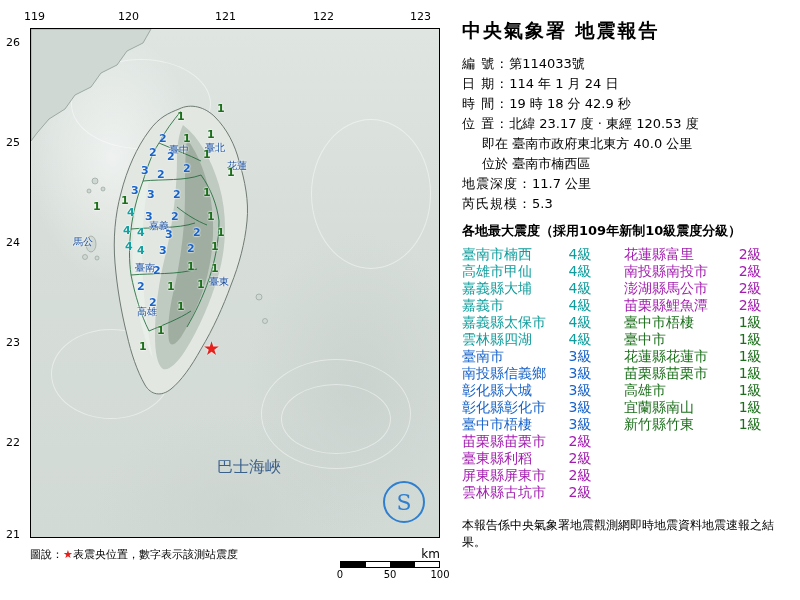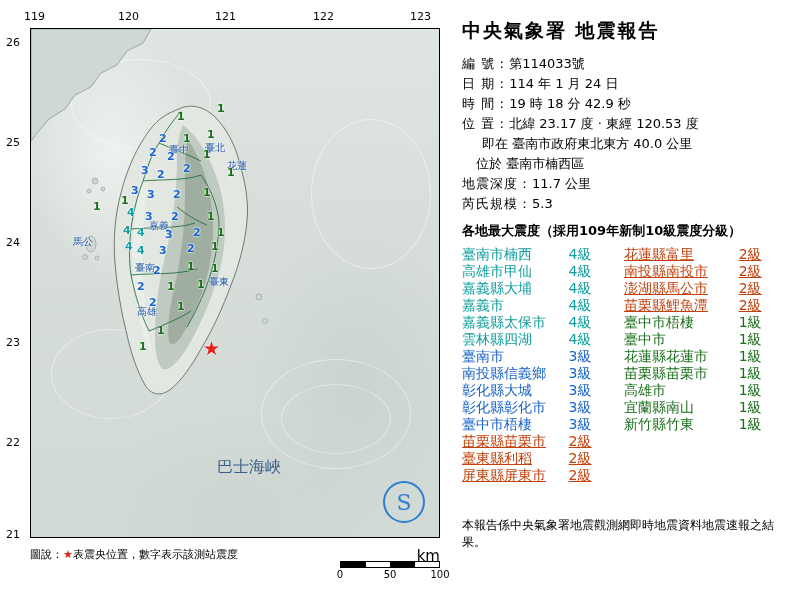--- a/index.html
+++ b/index.html
@@ -113,21 +113,21 @@
   }
   #legend-text {
     position:absolute; left:0; top:2px;
     font-size: 11px; color:#000;
     font-family: "DejaVu Sans", "Liberation Sans", sans-serif;
   }
   #legend-text .star { color:#e8201b; }
   #scalebar {
     position:absolute; left: 310px; top: 16px; width: 100px;
   }
-  #scalebar .km { position:absolute; right:0; top:-14px; font-size:15px; }
+  #scalebar .km { position:absolute; right:0; top:-14px; font-size:12px; }
   #scalebar .bar { position:relative; height:7px; width:100px; border:1px solid #000; display:flex; }
   #scalebar .bar i { flex:1; border-right:1px solid #000; }
   #scalebar .bar i:last-child { border-right:none; }
   #scalebar .bar i.dark { background:#000; }
   #scalebar .nums { position:relative; height:12px; margin-top:1px; }
   #scalebar .nums span { position:absolute; font-size:10px; transform:translateX(-50%); top:0; }
 
   
   #report {
     position:absolute;
@@ -169,21 +169,21 @@
     padding: 0;
     white-space: nowrap;
     vertical-align: top;
   }
   td.place { width: 104px; }
   td.level { width: 54px; }
   td.place2 { width: 112px; padding-left: 4px; }
   td.level2 { width: 52px; }
   .lv4 { color:#0f9c9c; }
   .lv3 { color:#1763c9; }
-  .lv2 { color:#c2410c;text-decoration:underline; }
+  .lv2 { color:#a21caf; }
   .lv1 { color:#1b6f1b; }
   #footnote {
     position:absolute;
     left: 10px; bottom: 10px;
     width: 330px;
     font-size: 12px;
     line-height: 17px;
     color:#000;
   }
 </style>
@@ -362,21 +362,21 @@
     </div>
     <div class="meta">
       <span class="lbl">時 間：</span><span>19 時 18 分 42.9 秒</span>
     </div>
     <div class="meta">
       <span class="lbl">位 置：</span><span>北緯 23.17 度 ‧ 東經 120.53 度</span>
     </div>
     <div class="meta" style="margin-left:22px;">
       <span>即在 臺南市政府東北東方 40.0 公里</span>
     </div>
-    <div class="meta" style="margin-left:16px;">
+    <div class="meta" style="margin-left:22px;">
       <span>位於 臺南市楠西區</span>
     </div>
     <div class="meta">
       <span class="lbl">地震深度：</span><span>11.7 公里</span>
     </div>
     <div class="meta">
       <span class="lbl">芮氏規模：</span><span>5.3</span>
     </div>
 
     <div id="subhead">各地最大震度（採用109年新制10級震度分級）</div>
@@ -460,18 +460,24 @@
             <td class="level lv2">2級</td>
             <td class="place2"></td>
             <td class="level2"></td>
           </tr>
           <tr>
             <td class="place lv2">屏東縣屏東市</td>
             <td class="level lv2">2級</td>
             <td class="place2"></td>
             <td class="level2"></td>
           </tr>
+          <tr>
+            <td class="place lv2">雲林縣古坑市</td>
+            <td class="level lv2">2級</td>
+            <td class="place2"></td>
+            <td class="level2"></td>
+          </tr>
         </tbody>
     </table>
 
     <div id="footnote">本報告係中央氣象署地震觀測網即時地震資料地震速報之結果。</div>
   </div>
 </div>
 
 </body></html>

